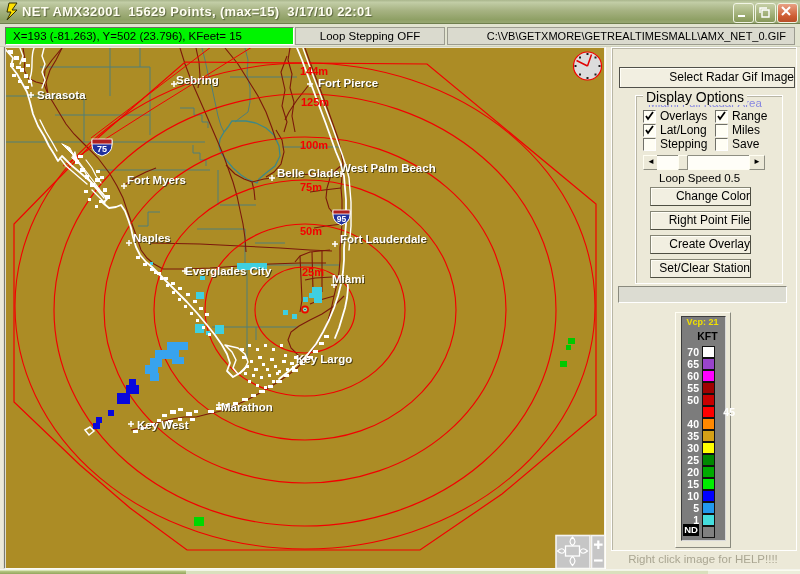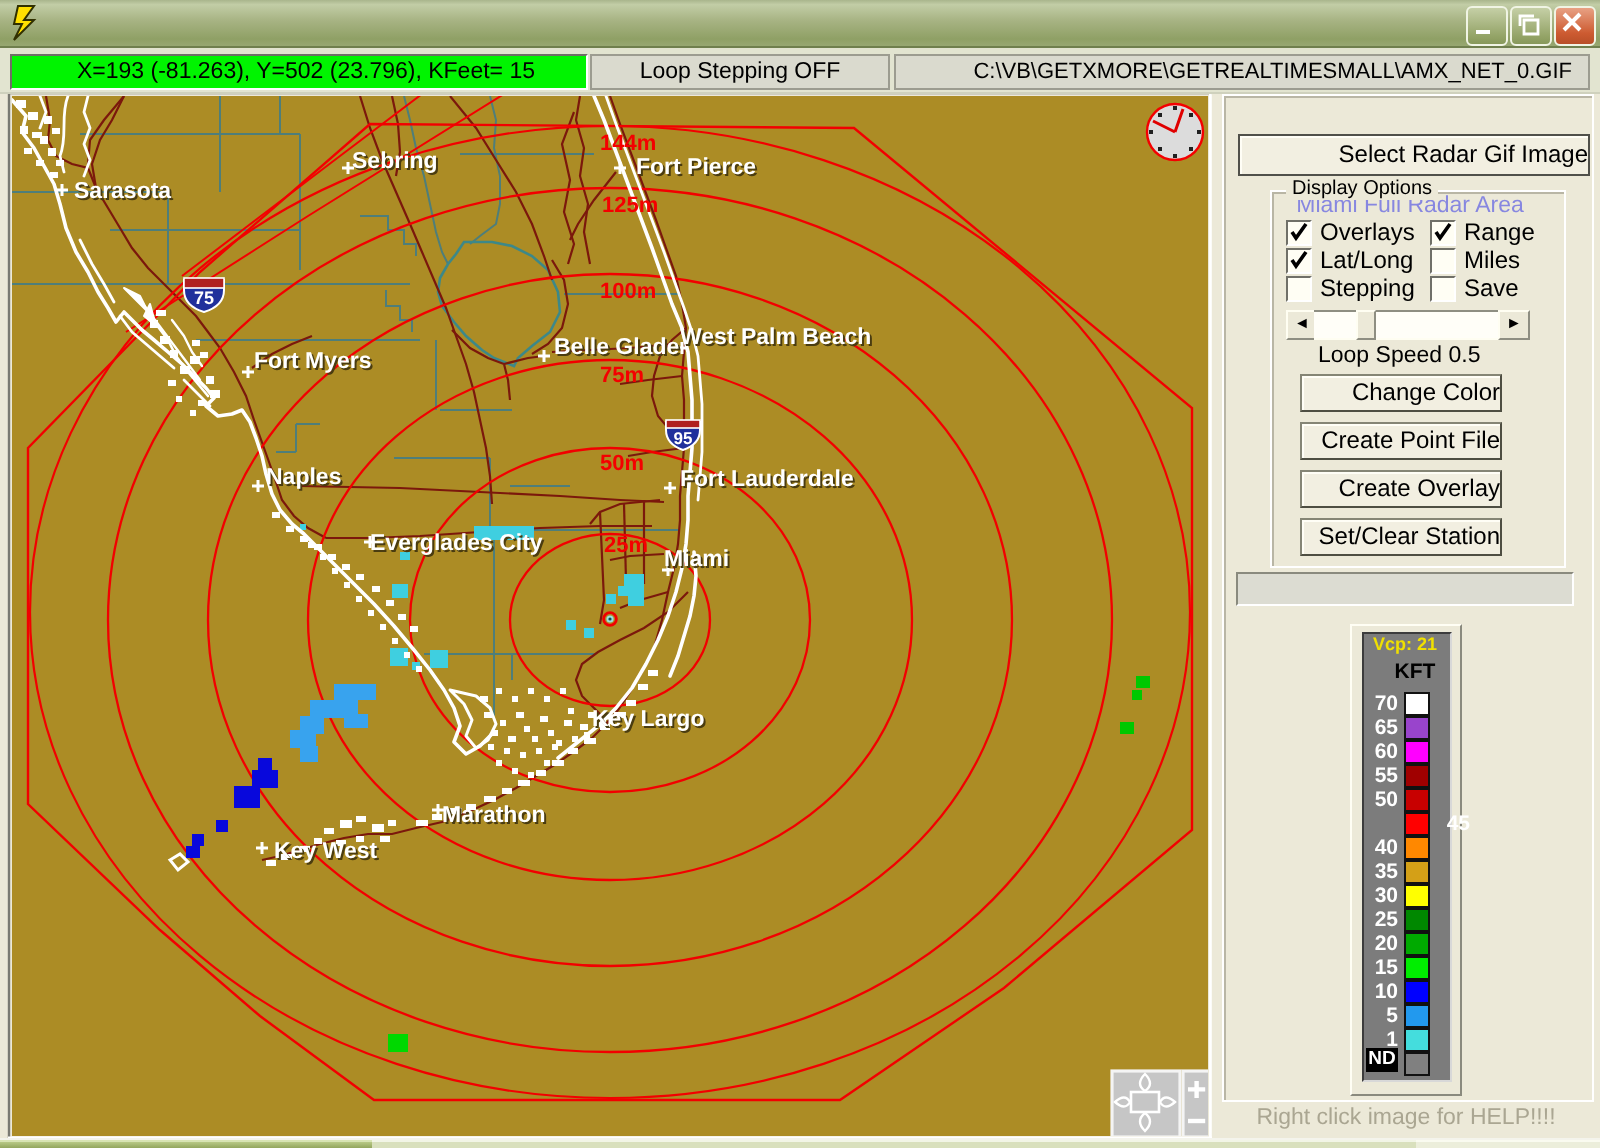--- a/index.html
+++ b/index.html
@@ -5,37 +5,37 @@
 .abs{position:absolute;}
 
 #title{left:0;top:0;width:800px;height:23px;background:linear-gradient(#a9b58c 0%,#c2cda6 10%,#a7b383 45%,#8fa065 85%,#97a771 100%);border-bottom:1px solid #6f7f4d;}
 #ttext{left:22px;top:4px;color:#fffef2;font-weight:bold;font-size:13px;text-shadow:1px 1px 1px #5a653c;letter-spacing:0.35px;white-space:pre;}
 .tbtn{top:3px;width:19px;height:18px;border-radius:3px;border:1px solid #f0f4e4;color:#fff;}
 #bmin{left:733px;background:linear-gradient(#c5cfa6,#93a366 80%,#87985a);}
 #bmax{left:755px;background:linear-gradient(#c5cfa6,#93a366 80%,#87985a);}
 #bclose{left:777px;background:linear-gradient(#e8a184,#cd5b31 70%,#b84f28);}
 
 #toolbar{left:0;top:24px;width:800px;height:22px;background:#e2e4d0;border-bottom:1px solid #cfd1bd;}
-.tb{top:27px;height:16px;font-size:11.5px;line-height:16px;color:#000;text-align:center;}
+.tb{top:27px;height:16px;font-size:11.5px;line-height:16px;color:#000;}
 #greenbox{left:5px;width:280px;background:#00f400;border-top:1px solid #6e6e66;border-left:1px solid #6e6e66;border-bottom:1px solid #fff;border-right:1px solid #fff;padding-left:7px;}
-#loopbox{left:295px;width:148px;background:#dadace;border:1px solid #9c9c90;}
+#loopbox{left:295px;width:148px;background:#dadace;border:1px solid #9c9c90;text-align:center;}
 #pathbox{left:447px;width:338px;background:#dadace;border:1px solid #9c9c90;text-align:right;padding-right:8px;font-size:11px;}
 
 .task{top:570px;height:4px;}
 #task1{left:0;width:186px;background:linear-gradient(#b8c986,#869a50);border-top:1px solid #d8e4b4;}
 #task2{left:186px;width:522px;background:#d9e0bd;border-top:1px solid #f2f5e6;}
 #task3{left:708px;width:92px;background:#eceedb;border-top:1px solid #fafbf0;}
 #underbar{left:0;top:569px;width:800px;height:1px;background:#f4f4ec;}
 
 #rframe{left:611px;top:47px;width:184px;height:502px;border:1px solid #fff;box-shadow:inset 1px 1px 0 #b9b6a5;}
 #miamilbl{left:640px;top:52px;width:130px;font-size:11.5px;color:#8787e0;white-space:nowrap;text-align:center;margin-top:45px;}
 .btn{background:#f2efe1;border:1px solid #858575;border-right-color:#4e4e42;border-bottom-color:#4e4e42;box-shadow:inset 1px 1px 0 #fffef6;color:#000;text-align:right;}
 #selbtn{left:619px;top:67px;width:174px;height:19px;font-size:12px;line-height:18px;border-color:#50504a;}
 #dispgrp{left:635px;top:95px;width:146px;height:187px;border:1px solid #fff;box-shadow:inset 1px 1px 0 #b9b6a5;}
-#displbl{left:643px;top:89px;background:#ece9d8;padding:0 3px;font-size:10px;}
+#displbl{left:643px;top:89px;background:#ece9d8;padding:0 3px;font-size:14px;}
 .cb{width:11px;height:11px;background:#fffef4;border-top:1px solid #707068;border-left:1px solid #707068;border-bottom:1px solid #fff;border-right:1px solid #fff;}
 .cblbl{font-size:12px;color:#000;}
 #loopspeed{left:659px;top:172px;font-size:11.5px;}
 .pbtn{left:650px;width:99px;height:17px;font-size:12px;line-height:16px;}
 
 #sbar{left:643px;top:155px;width:120px;height:13px;}
 .sbtn{top:0;width:14px;height:13px;background:#ece9d8;border:1px solid #8e8e82;border-top-color:#fffef2;border-left-color:#fffef2;text-align:center;font-size:8px;line-height:12px;color:#000;}
 #strack{left:14px;top:0;width:92px;height:13px;background:#fffef8;border-top:1px solid #8e8e82;border-bottom:1px solid #fffef2;}
 #sthumb{left:35px;top:0;width:8px;height:13px;background:#ece9d8;border:1px solid #8e8e82;border-top-color:#fffef2;border-left-color:#fffef2;}
 
@@ -393,20 +393,21 @@
    <path d="M598.3,540.5 v8.5 M594,544.7 h8.6" stroke="#fff" stroke-width="2.2"></path>
    <path d="M594,560.5 h8.6" stroke="#fff" stroke-width="2.2"></path>
   </g>
  </g>
 </svg>
 
 <div class="abs" id="title">
  <svg class="abs" style="left:3px;top:2px" width="18" height="19" xmlns="http://www.w3.org/2000/svg">
   <path d="M6,1 L14,1 9,8 14,8 4,18 8,10 4,10 Z" fill="#ffe000" stroke="#303000" stroke-width="1"></path>
  </svg>
+ <div class="abs" id="ttext">NET AMX32001  15629 Points, (max=15)  3/17/10 22:01</div>
  <div class="abs tbtn" id="bmin"><svg width="17" height="16">
         <path d="M4,12 h7" stroke="#fff" stroke-width="2"></path>
       </svg></div>
  <div class="abs tbtn" id="bmax"><svg width="17" height="16">
         <path d="M6,6 h7 v7 h-7 Z M4,9 v-5 h7" stroke="#fff" stroke-width="1.4" fill="none"></path>
       </svg></div>
  <div class="abs tbtn" id="bclose"><svg width="17" height="16">
         <path d="M4,3 L12,11 M12,3 L4,11" stroke="#fff" stroke-width="2"></path>
       </svg></div>
 </div>
@@ -438,21 +439,21 @@
  <path d="M75,6 L77,9 L82,2" stroke="#000" stroke-width="1.8" fill="none"></path>
 </svg>
 <div class="abs" id="sbar">
  <div class="abs sbtn" style="left:0">◄</div>
  <div class="abs" id="strack"></div>
  <div class="abs" id="sthumb"></div>
  <div class="abs sbtn" style="left:106px">►</div>
 </div>
 <div class="abs" id="loopspeed">Loop Speed 0.5</div>
 <div class="abs btn pbtn" style="top:187px">Change Color</div>
-<div class="abs btn pbtn" style="top:211px">Create Point File</div>
+<div class="abs btn pbtn" style="top:211px">Right Point File</div>
 <div class="abs btn pbtn" style="top:235px">Create Overlay</div>
 <div class="abs btn pbtn" style="top:259px">Set/Clear Station</div>
 <div class="abs" id="tfield"></div>
 <div class="abs" id="legouter"></div>
 <div class="abs" id="legpanel"></div>
 <div class="abs" id="vcp">Vcp: 21</div>
 <div class="abs" id="kft">KFT</div>
 
 <div class="abs lcell" style="top:346px;background:#ffffff"></div>
 <div class="abs lcell" style="top:358px;background:#9944cc"></div>

